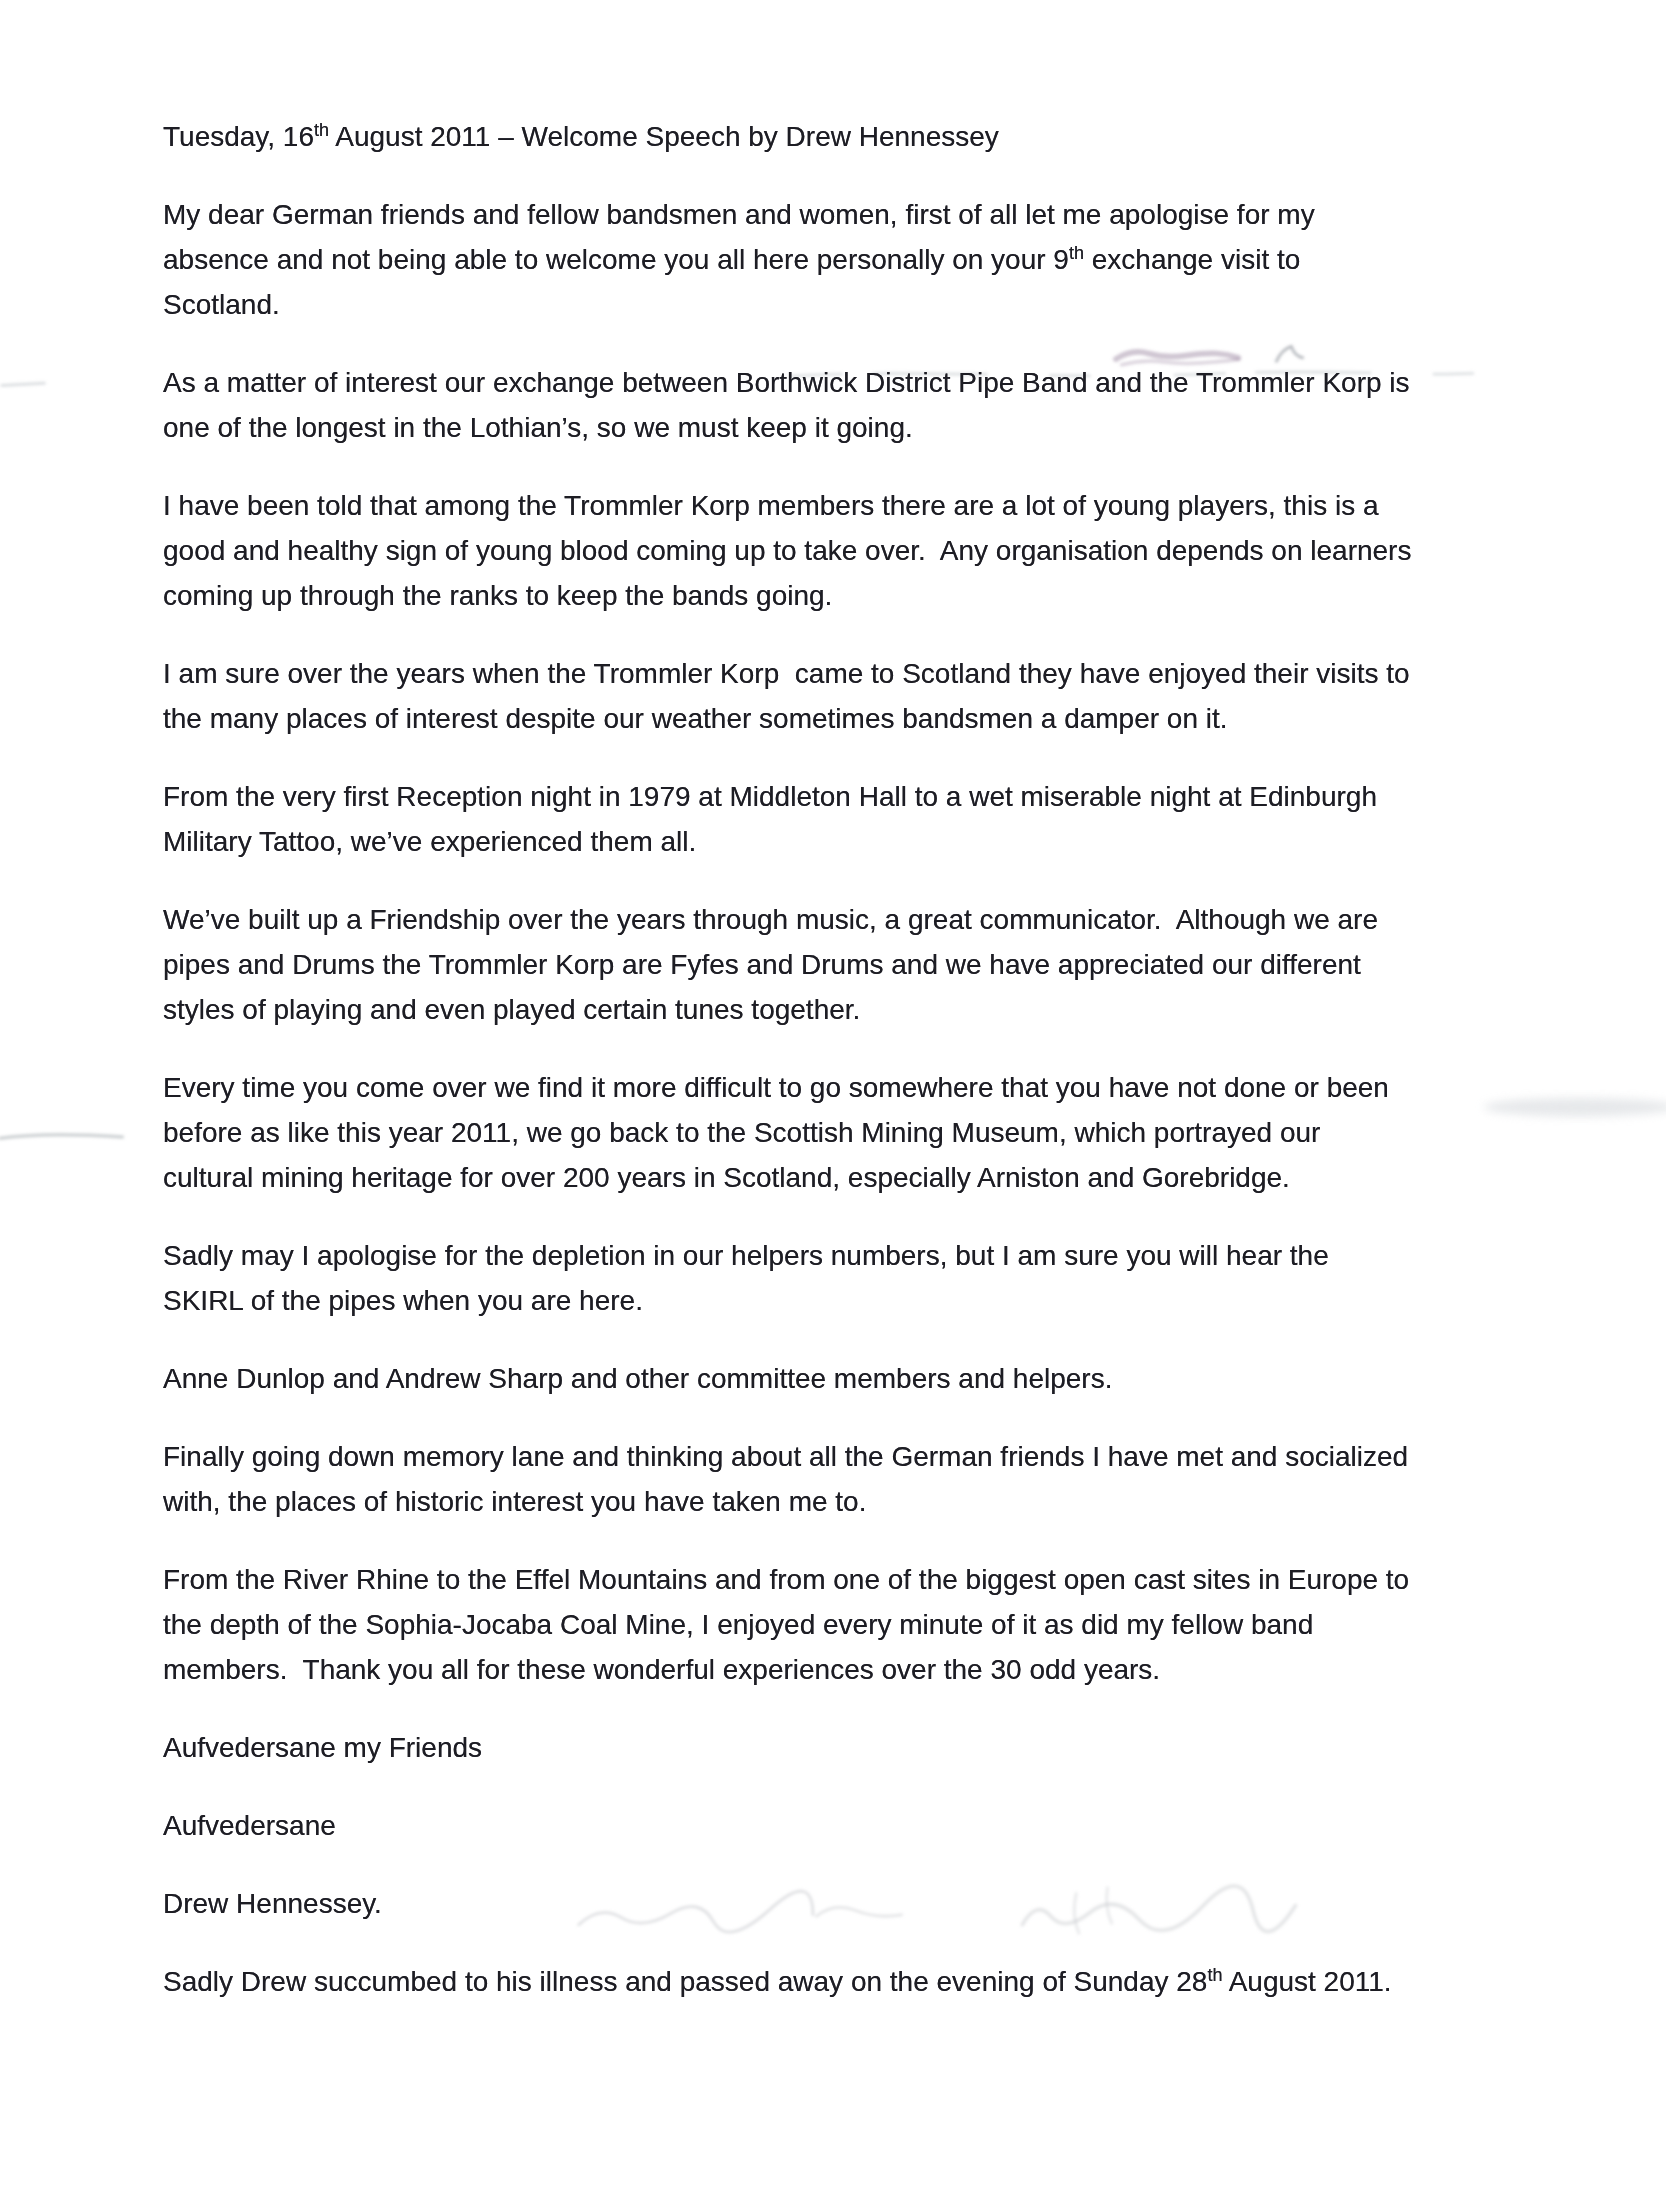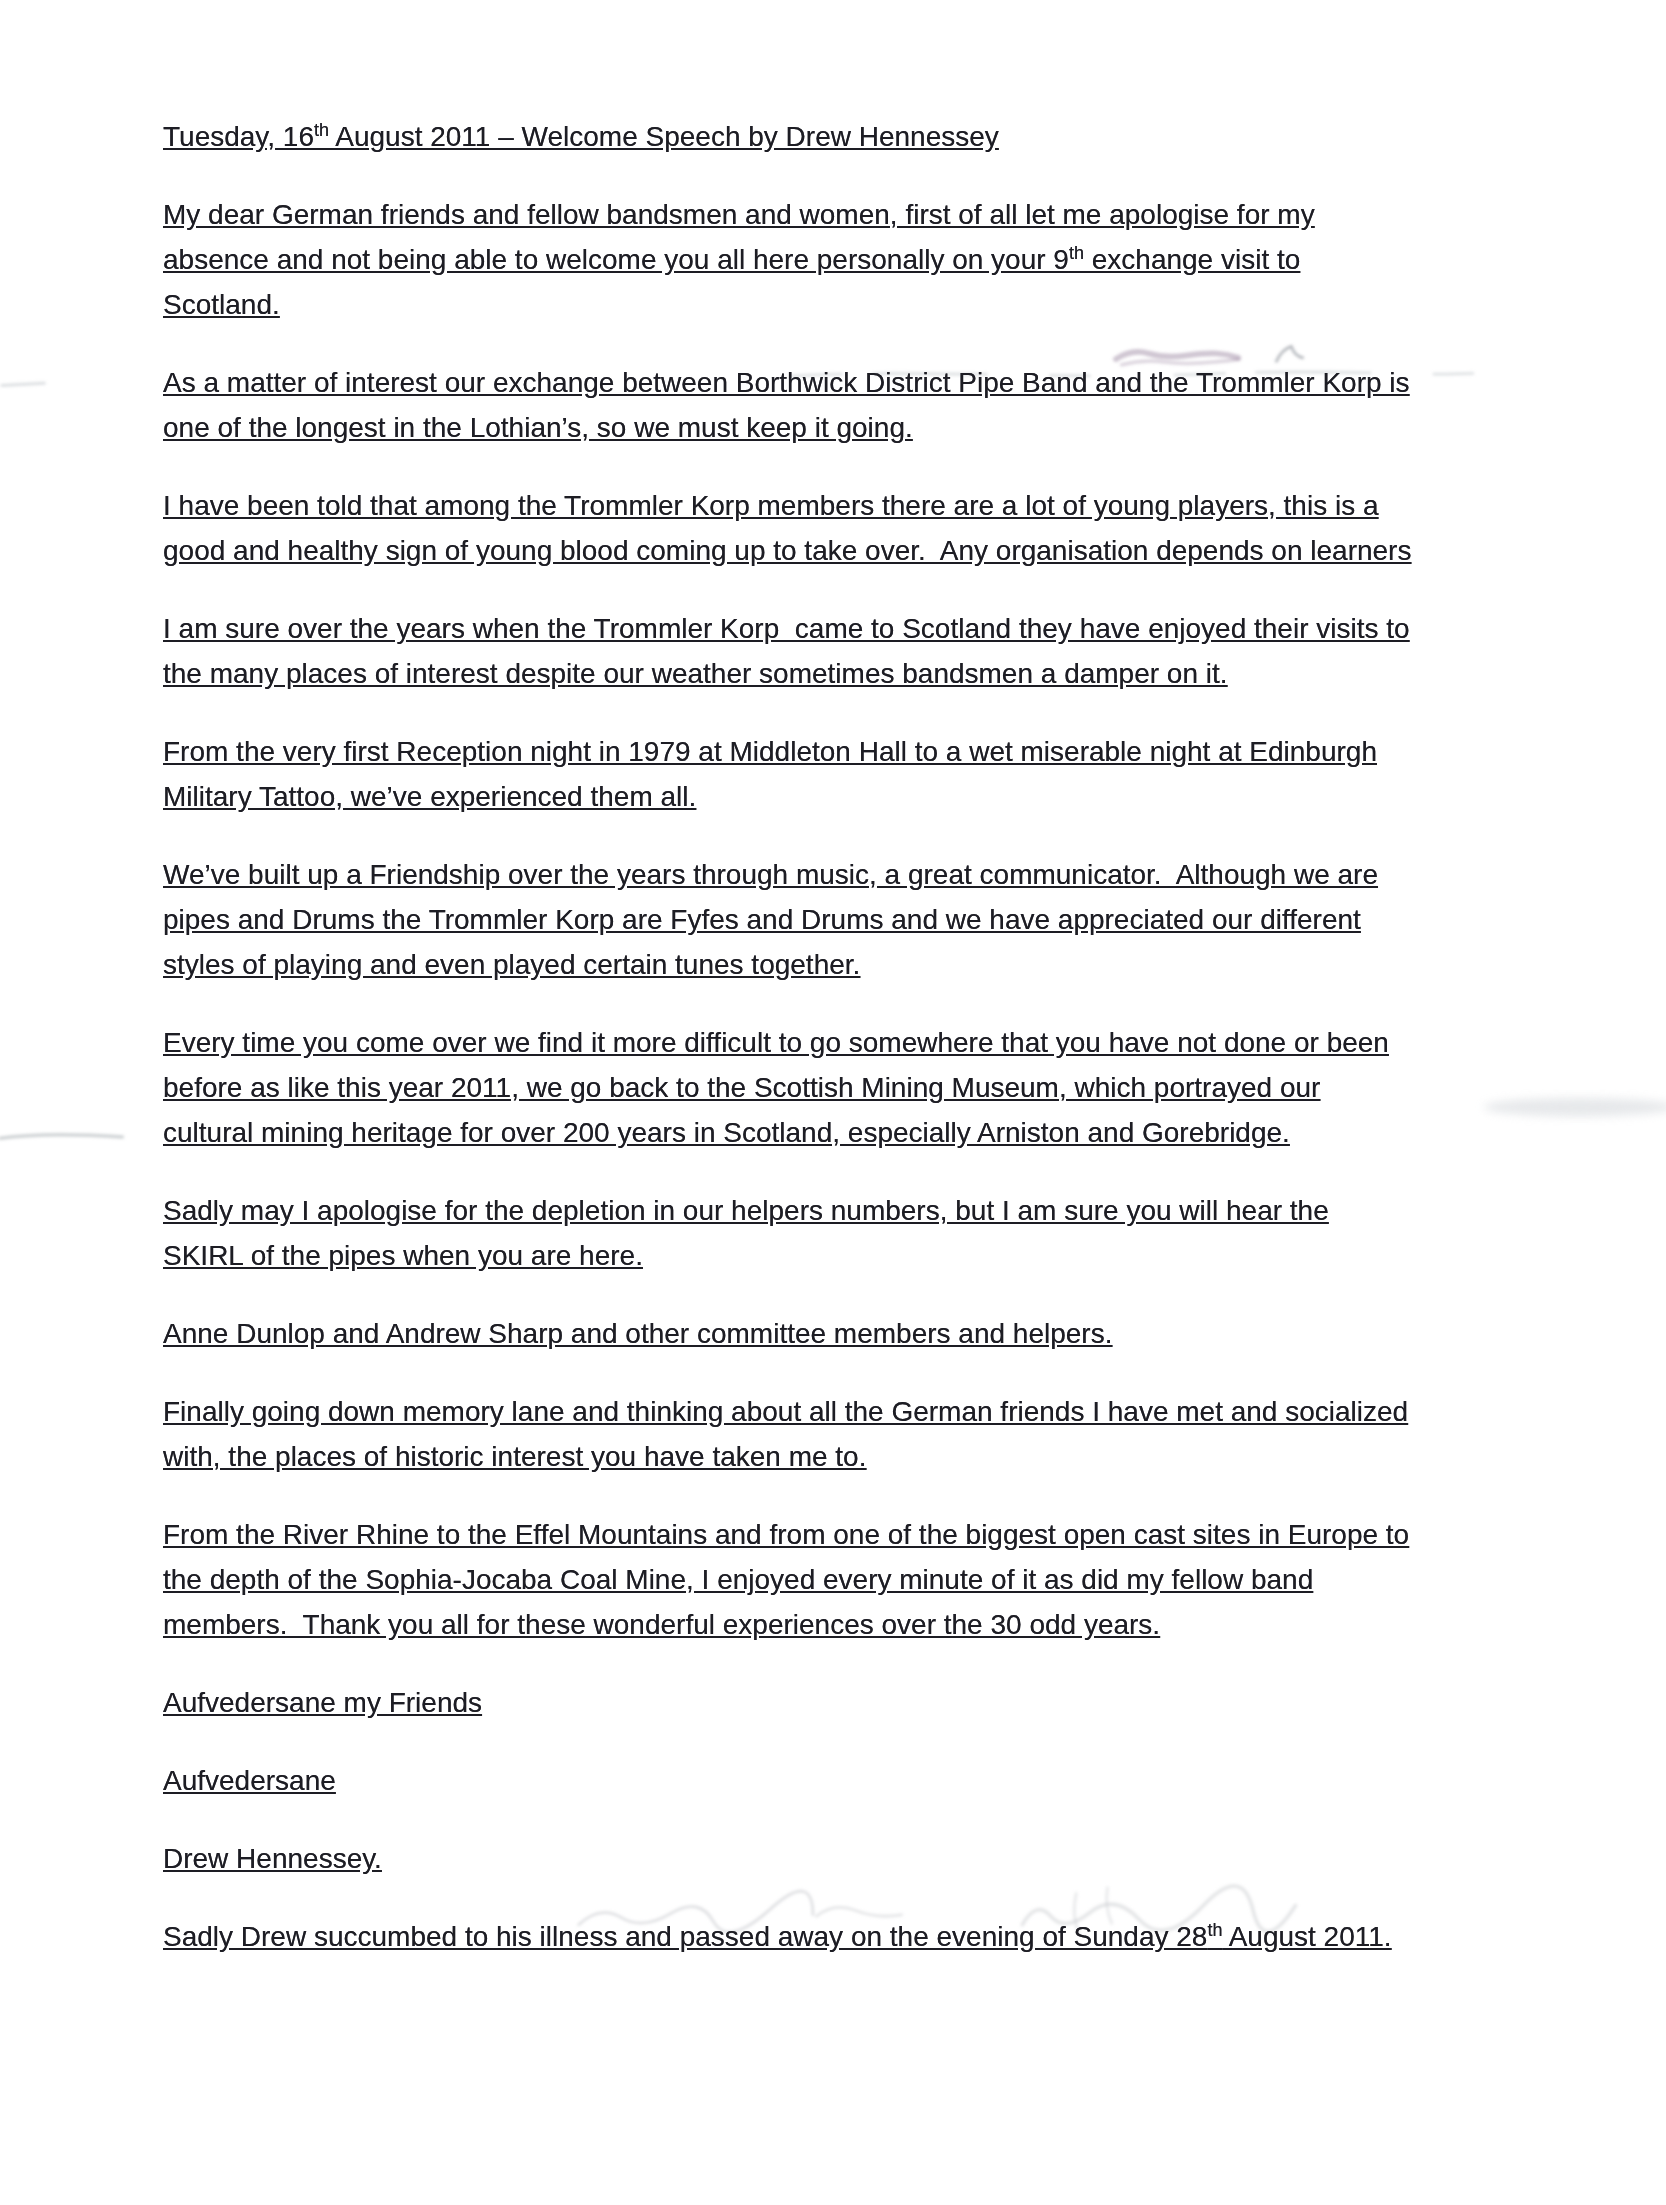--- a/index.html
+++ b/index.html
@@ -11,21 +11,21 @@
     overflow: hidden;
     font-family: "Liberation Sans", sans-serif;
     color: #1d1d24;
   }
   .content {
     position: absolute;
     left: 163px;
     top: 114px;
     width: 1412px;
   }
-  .title, .paragraph { margin: 0 0 33px 0; text-decoration: underline; }
+  .title, .paragraph { margin: 0 0 33px 0; }
   .line {
     white-space: pre;
     font-size: 28px;
     line-height: 45px;
     letter-spacing: 0px;
     text-shadow: 0 0 0.4px rgba(25,25,35,0.75);
   }
   .sup {
     font-size: 18px;
     vertical-align: super;
@@ -76,20 +76,21 @@
           <div class="line"><span>absence and not being able to welcome you all here personally on your 9</span><span class="sup">th</span><span> exchange visit to</span></div>
           <div class="line"><span>Scotland.</span></div>
         </div>
         <div class="paragraph">
           <div class="line"><span>As a matter of interest our exchange between Borthwick District Pipe Band and the Trommler Korp is</span></div>
           <div class="line"><span>one of the longest in the Lothian’s, so we must keep it going.</span></div>
         </div>
         <div class="paragraph">
           <div class="line"><span>I have been told that among the Trommler Korp members there are a lot of young players, this is a</span></div>
           <div class="line"><span>good and healthy sign of young blood coming up to take over.  Any organisation depends on learners</span></div>
+          <div class="line"><span>coming up through the ranks to keep the bands going.</span></div>
         </div>
         <div class="paragraph">
           <div class="line"><span>I am sure over the years when the Trommler Korp  came to Scotland they have enjoyed their visits to</span></div>
           <div class="line"><span>the many places of interest despite our weather sometimes bandsmen a damper on it.</span></div>
         </div>
         <div class="paragraph">
           <div class="line"><span>From the very first Reception night in 1979 at Middleton Hall to a wet miserable night at Edinburgh</span></div>
           <div class="line"><span>Military Tattoo, we’ve experienced them all.</span></div>
         </div>
         <div class="paragraph">

